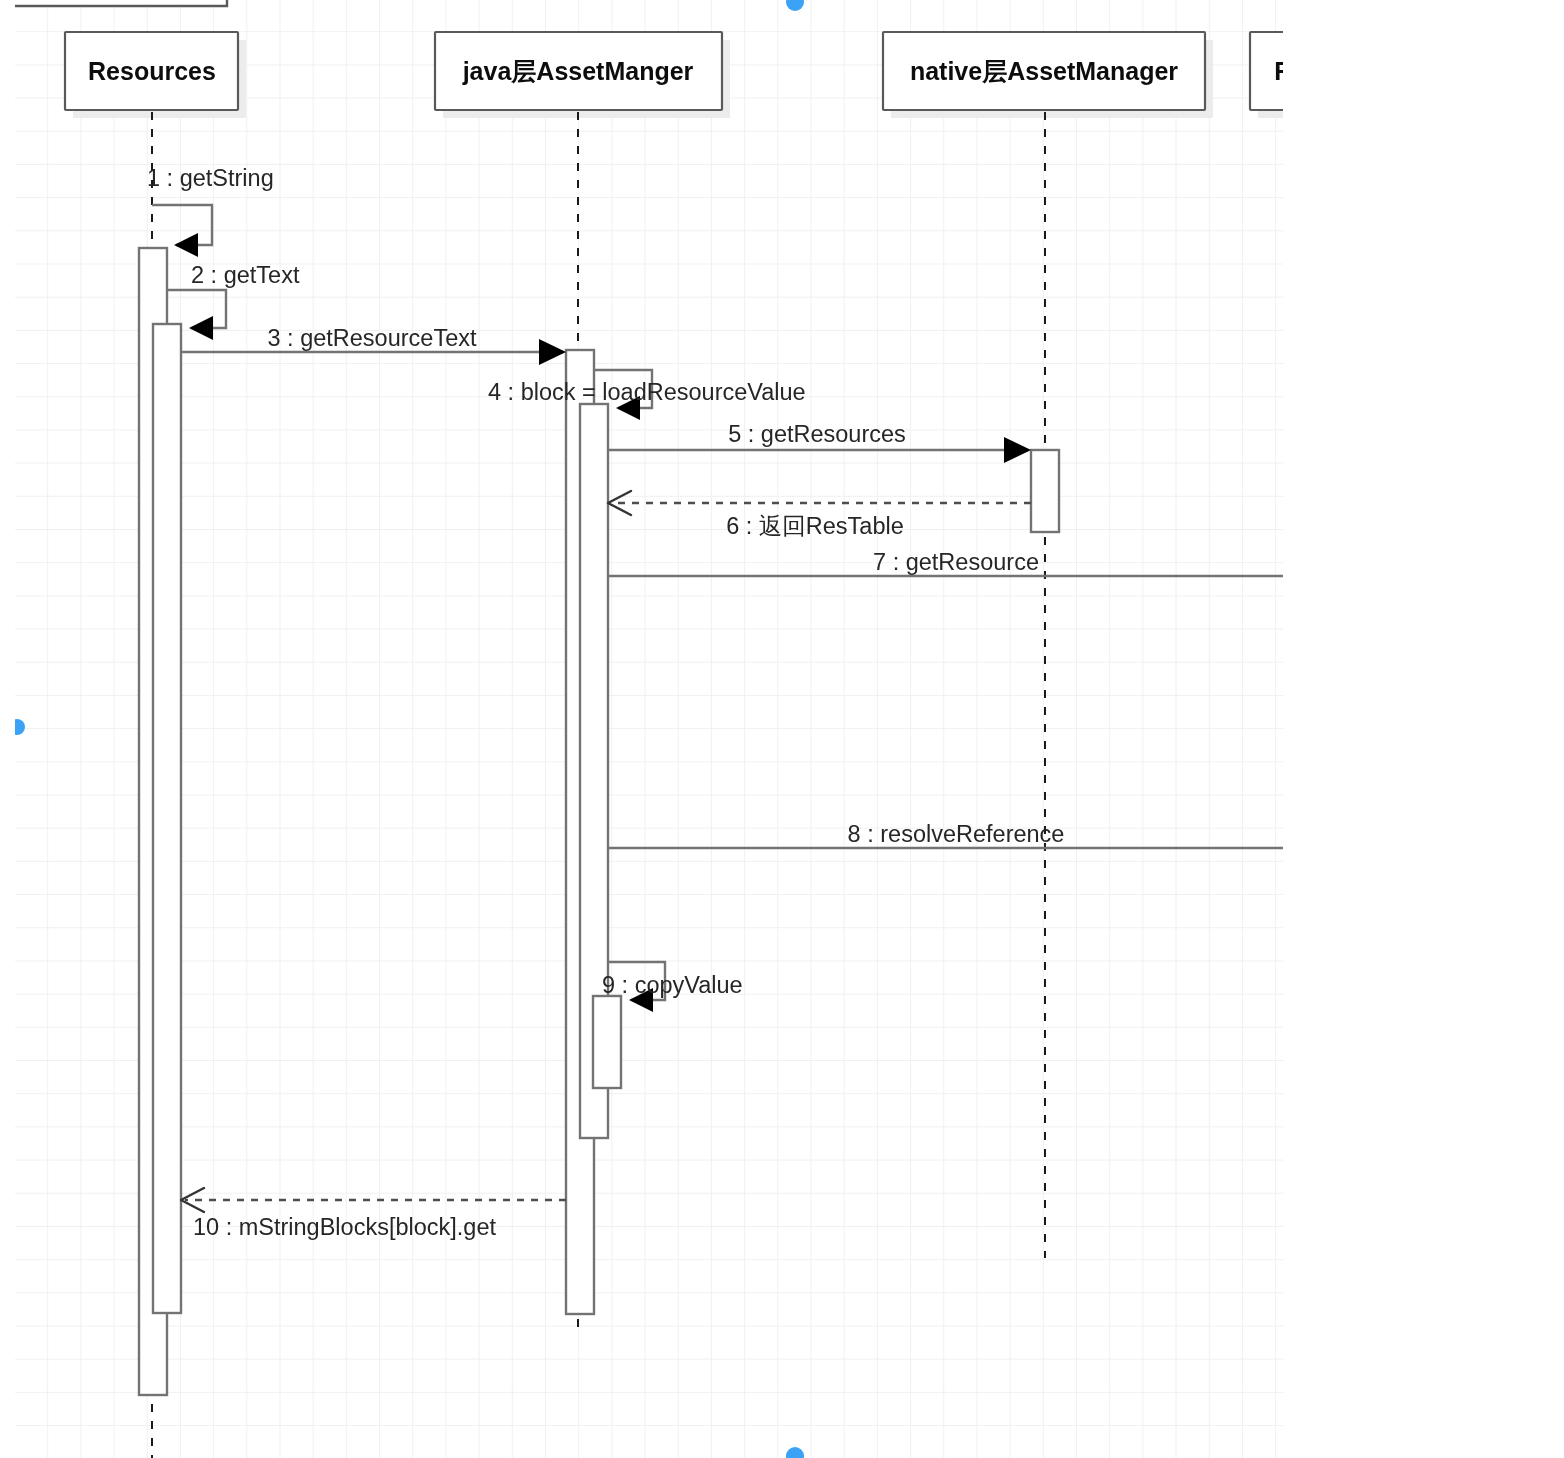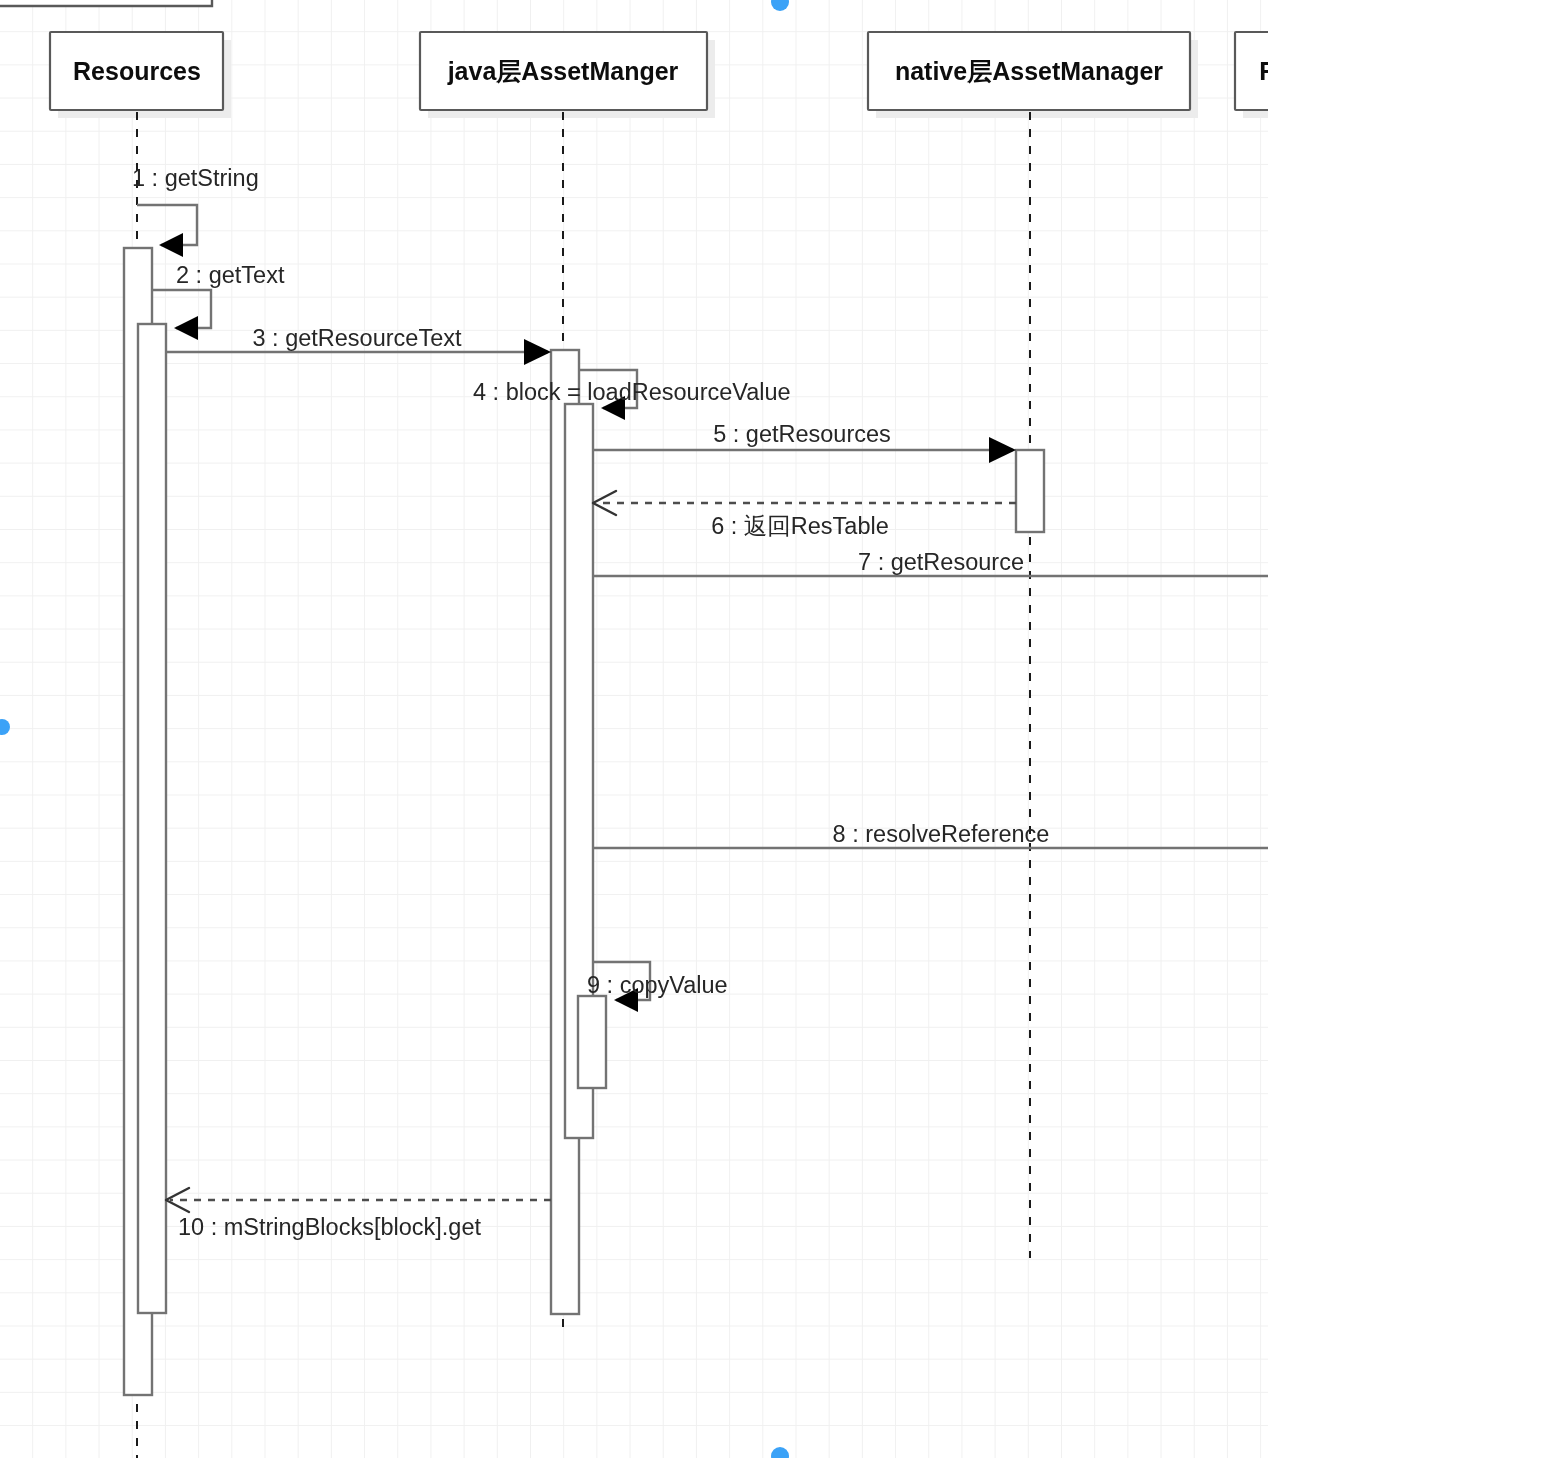--- a/index.html
+++ b/index.html
@@ -12,20 +12,21 @@
     width: 1268px;
     height: 1458px;
     overflow: hidden;
     background-color: #ffffff;
     background-image:
       linear-gradient(to right, #f0f0f0 1px, transparent 1px),
       linear-gradient(to bottom, #f0f0f0 1px, transparent 1px);
     background-size: 33.2px 33.2px;
     background-position: -1px -2px;
     font-family: "Liberation Sans", sans-serif;
+    margin-left: 15px;
   }
   #diagram-svg {
     position: absolute;
     inset: 0;
     width: 1564px;
     height: 1458px;
   }
   .lifeline-head-rect {
     fill: #ffffff;
     stroke: #595959;

